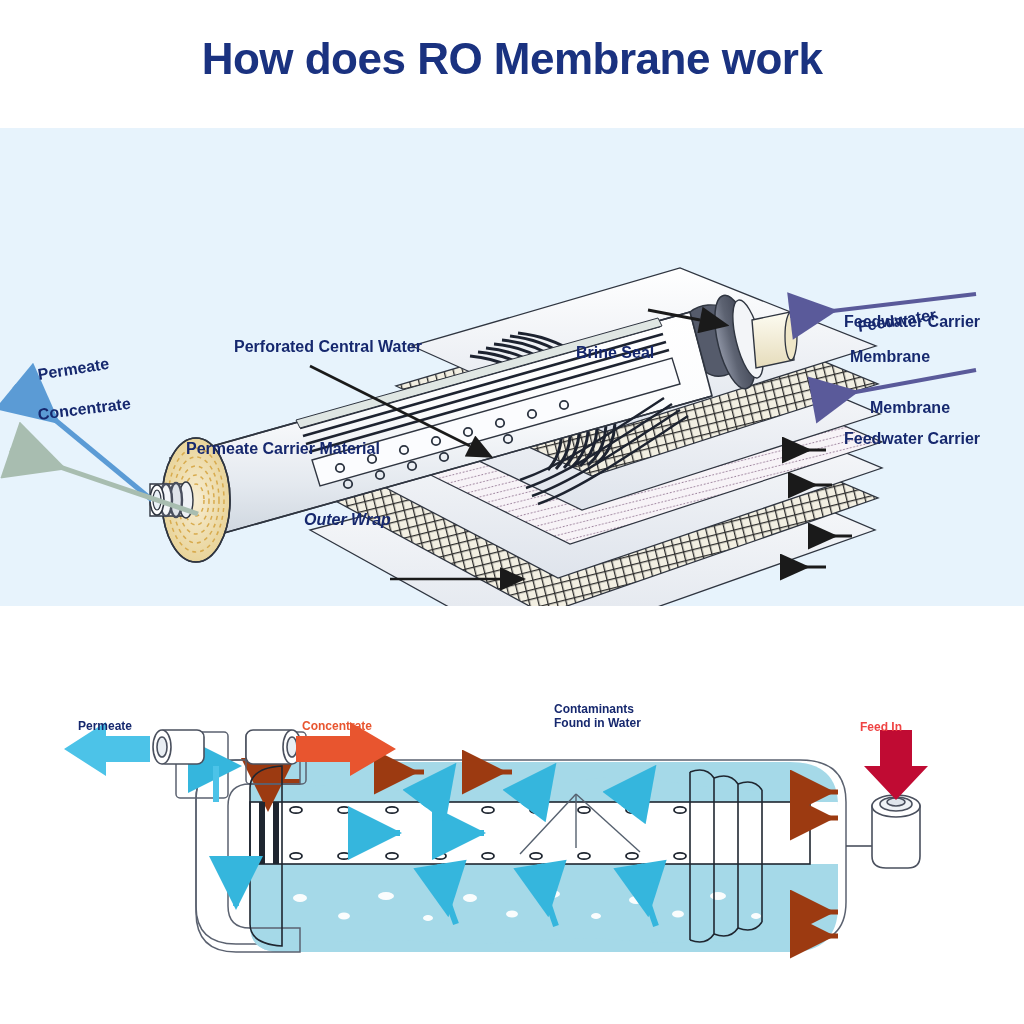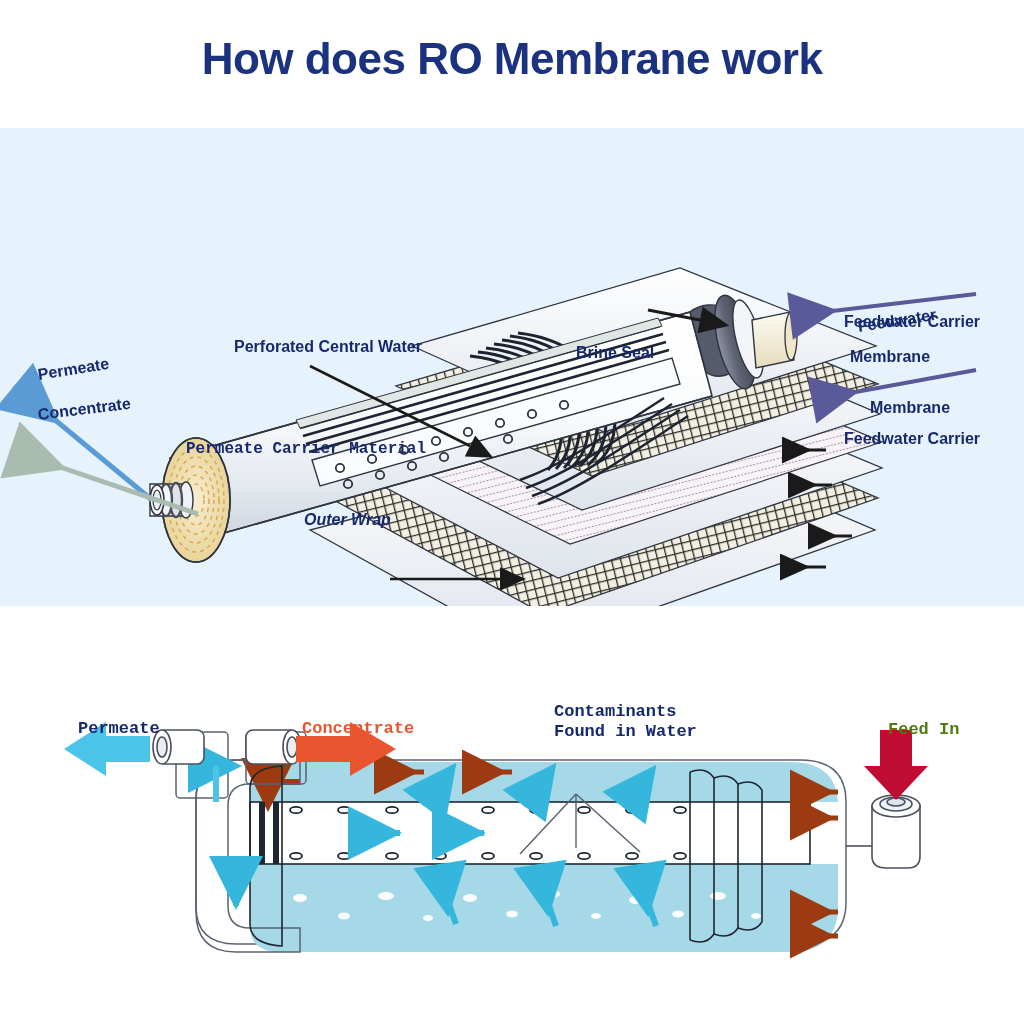--- a/index.html
+++ b/index.html
@@ -34,25 +34,25 @@
 
   
   .lbl {
     position: absolute;
     font-weight: bold;
     color: #16286e;
     white-space: nowrap;
     line-height: 1.18;
   }
   .lbl-16 { font-size: 16px; }
-  .lbl-17 { font-size: 17px; font-family: Liberation Mono, monospace; }
+  .lbl-17 { font-size: 12px; }
   .slant { transform: rotate(-9deg); transform-origin: left center; }
   .slant-s { transform: rotate(-7deg); transform-origin: left center; }
   .c-orange { color: #e8552f; }
-  .c-crimson { color: #4d7c0f; margin-left: 28px; }
+  .c-crimson { color: #ef4444; }
 </style>
 </head>
 <body>
 
 <div id="page">
 
   <div id="title">How does RO Membrane work</div>
 
   <div id="panel-upper">
 
@@ -253,21 +253,21 @@
     <div class="lbl lbl-16" style="left:234px; top:210px;">Perforated Central Water</div>
 
     <div class="lbl lbl-16" style="left:844px; top:185px;">Feedwater Carrier</div>
     <div class="lbl lbl-16" style="left:850px; top:220px;">Membrane</div>
     <div class="lbl lbl-16" style="left:870px; top:271px;">Membrane</div>
     <div class="lbl lbl-16" style="left:844px; top:302px;">Feedwater Carrier</div>
 
     <div class="lbl lbl-16 slant" style="left:38px; top:238px;">Permeate</div>
     <div class="lbl lbl-16 slant-s" style="left:38px; top:278px;">Concentrate</div>
 
-    <div class="lbl lbl-16" style="left:186px; top:312px;font-family:Liberation Mono, monospace;">Permeate Carrier Material</div>
+    <div class="lbl lbl-16" style="left:186px; top:312px;">Permeate Carrier Material</div>
     <div class="lbl lbl-16" style="left:304px; top:383px;font-style:italic;">Outer Wrap</div>
   </div>
 
   <div id="panel-lower">
 
     <svg class="svg-layer" width="1024" height="418" viewBox="0 0 1024 418">
       <defs>
         <marker id="cyanHead" markerWidth="10" markerHeight="9" refX="9" refY="4.5" orient="auto">
           <path d="M9,0 L9,9 L0,4.5 Z" fill="#35b6dd"></path>
         </marker>

